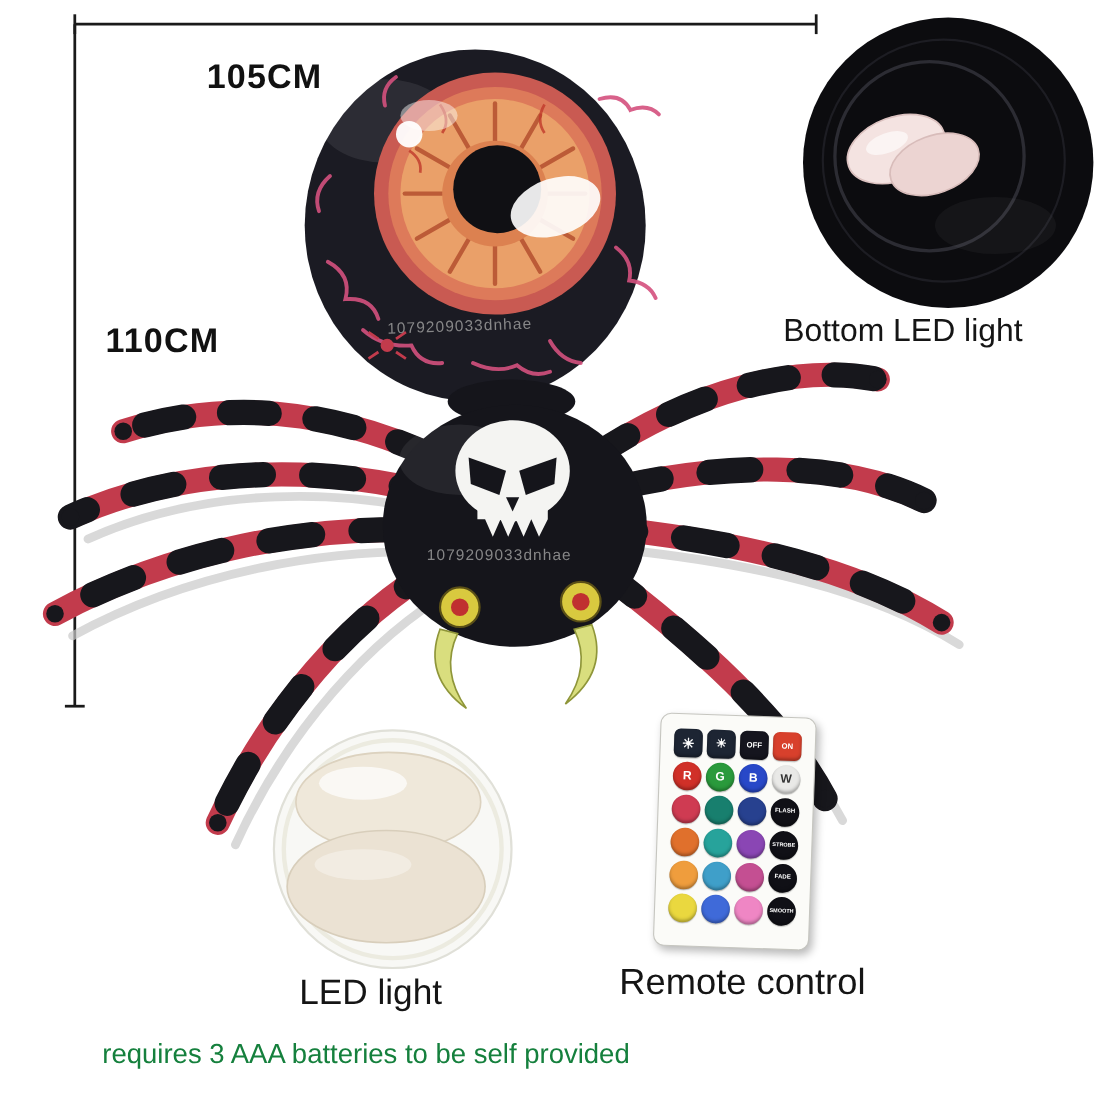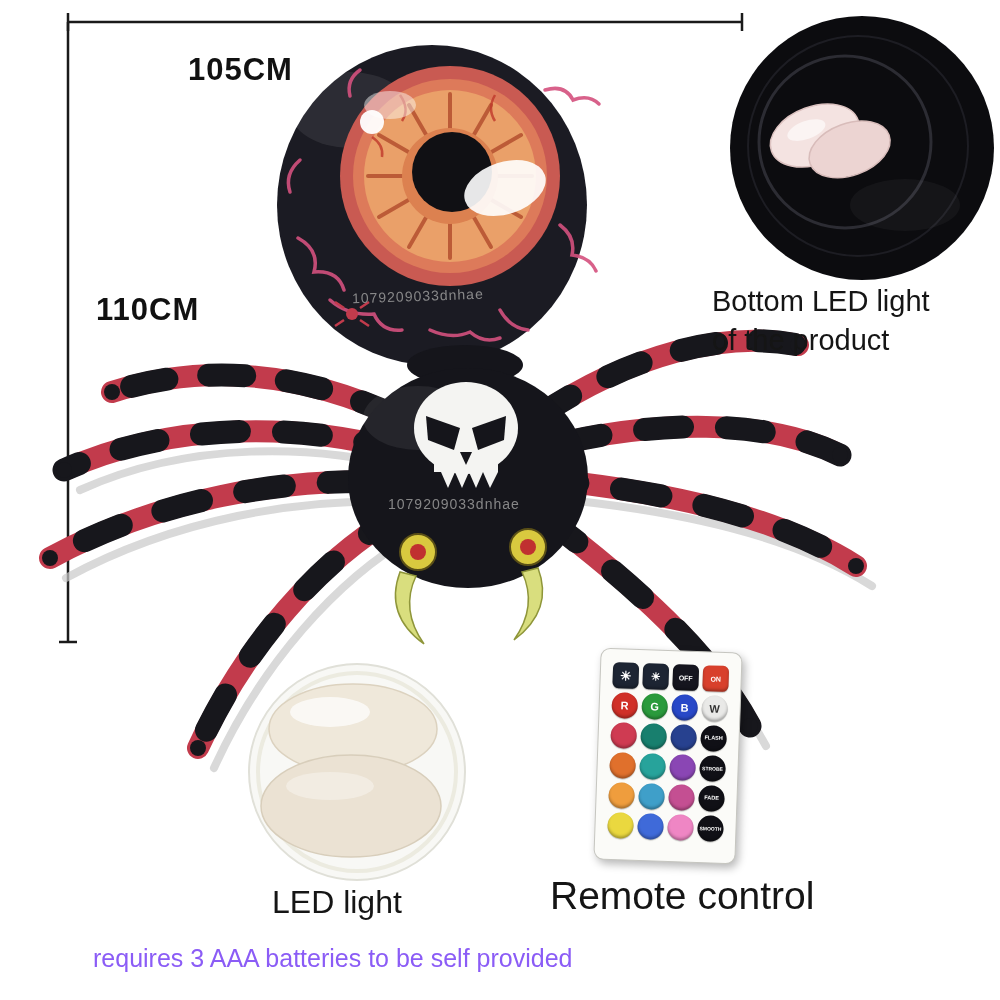--- a/index.html
+++ b/index.html
@@ -7,22 +7,22 @@
     position:relative; width:1000px; height:1000px; overflow:hidden;
     background:#ffffff; font-family:"Liberation Sans", sans-serif;
   }
   .canvas svg.scene { position:absolute; left:0; top:0; }
   .label { position:absolute; color:#111; white-space:nowrap; }
   .dim-label { font-size:31px; font-weight:700; letter-spacing:1px; }
   .dim-w { left:188px; top:52px; }
   .dim-h { left:96px; top:292px; }
   .inset-caption { left:712px; top:282px; font-size:29px; line-height:39px; color:#151515; }
   .caption-led { left:272px; top:884px; font-size:32px; color:#151515; }
-  .caption-remote { left:550px; top:874px; font-size:39px; color:#151515; }
-  .battery-note { left:93px; top:944px; font-size:25px; font-weight:500; color:#8b5cf6; }
+  .caption-remote { left:563px; top:874px; font-size:33px; color:#151515; }
+  .battery-note { left:93px; top:944px; font-size:25px; font-weight:500; color:#15803d; }
   .watermark { position:absolute; font-size:14px; color:#9a9a9a; opacity:0.85; letter-spacing:1px; }
   .wm-head { left:352px; top:288px; transform:rotate(-2deg); }
   .wm-body { left:388px; top:496px; }
   
   .remote {
     position:absolute; left:597px; top:650px; width:142px; height:212px;
     background:#fbfbf8; border:1px solid #c6c6c0; border-radius:10px;
     transform:rotate(2deg); box-shadow:3px 4px 8px rgba(0,0,0,.28);
     display:flex; justify-content:center; align-items:flex-start;
     padding-top:13px; box-sizing:border-box;
@@ -182,21 +182,20 @@
       <ellipse cx="330" cy="712" rx="40" ry="15" fill="#ffffff" opacity="0.7"></ellipse>
       <ellipse cx="330" cy="786" rx="44" ry="14" fill="#ffffff" opacity="0.35"></ellipse>
     </g>
   </svg>
 
   <div class="label dim-label dim-w">105CM</div>
   <div class="label dim-label dim-h">110CM</div>
 
   <div class="label inset-caption">
     <div>Bottom LED light</div>
-    <div>of the product</div>
   </div>
 
   <div class="watermark wm-head">1079209033dnhae</div>
   <div class="watermark wm-body">1079209033dnhae</div>
 
   <div class="remote">
     <div id="remote-grid">
         <div class="rbtn sq" style="background: rgb(29, 37, 51); color: rgb(255, 255, 255); font-size: 13px;">☀</div>
         <div class="rbtn sq" style="background: rgb(29, 37, 51); color: rgb(255, 255, 255); font-size: 11px;">☀</div>
         <div class="rbtn sq" style="background: rgb(21, 21, 30); color: rgb(255, 255, 255); font-size: 7px;">OFF</div>

